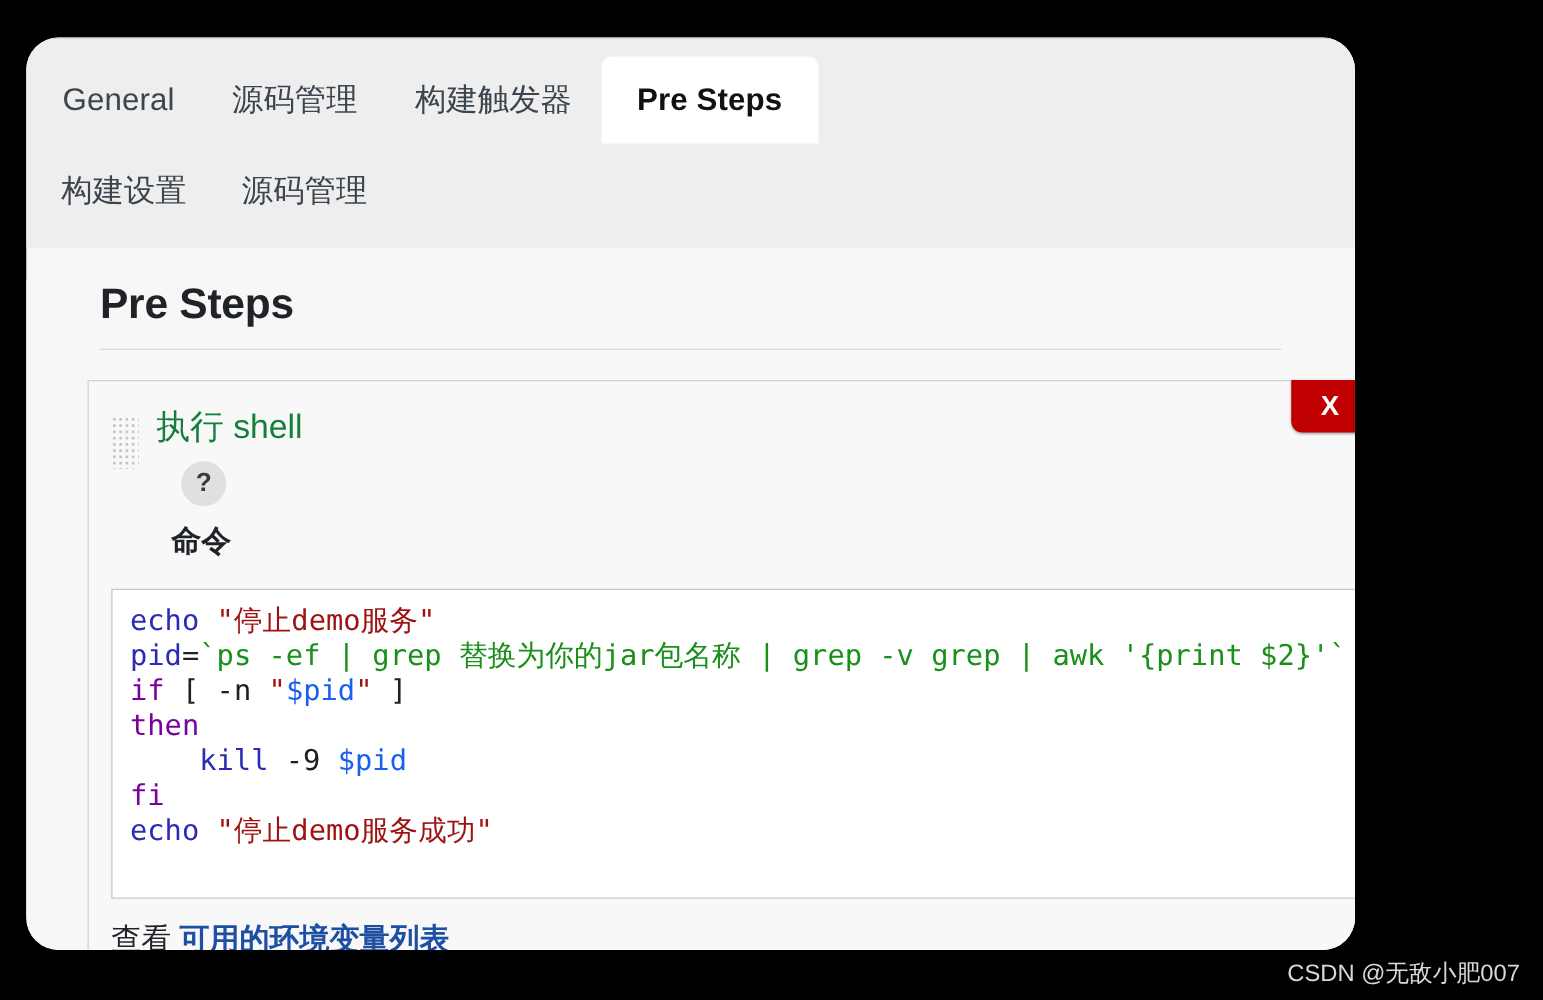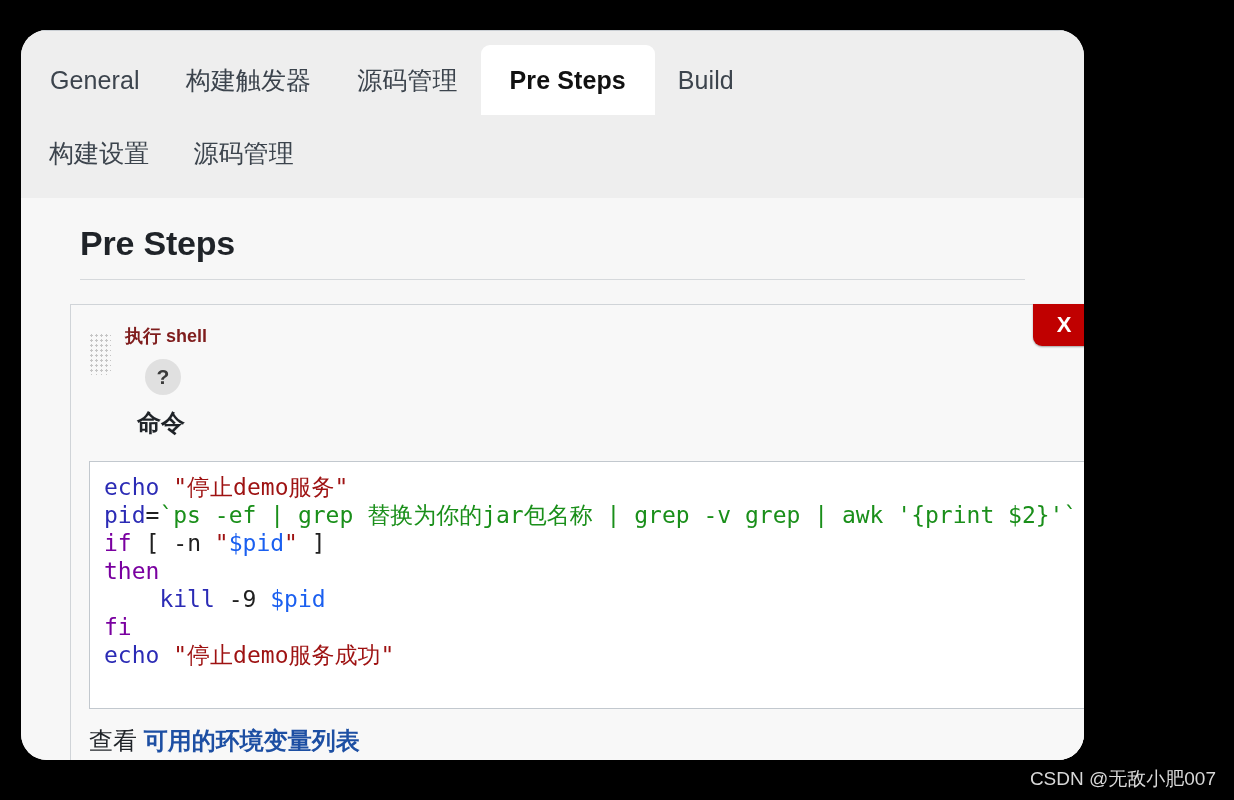--- a/index.html
+++ b/index.html
@@ -146,23 +146,23 @@
       radial-gradient(circle, #c2c2c2 1px, rgba(0,0,0,0) 1.3px);
     background-size: 5px 5px;
     background-position: 0 0;
     cursor: move;
     opacity: .95;
   }
 
   #step-body { padding-left: 14px; }
 
   #step-title {
-    font-size: 18px;
-    font-weight: bold;
-    color: #7f1d1d;
+    font-size: 27px;
+    font-weight: normal;
+    color: #15803d;
     line-height: 1.1;
     margin: 0;
   }
 
   #help-icon {
     margin: 12px 0 0 20px;
     width: 36px;
     height: 36px;
     border-radius: 50%;
     background: #e0e0e0;
@@ -235,24 +235,23 @@
 </style>
 </head>
 <body>
 
 <div id="app-panel">
 
   <div id="tab-strip">
 
     <div class="tab-row row1">
       <div class="tab">General</div>
+      <div class="tab">源码管理</div>
       <div class="tab">构建触发器</div>
-      <div class="tab">源码管理</div>
       <div class="tab active">Pre Steps</div>
-      <div class="tab">Build</div>
     </div>
 
     <div class="tab-row row2">
       <div class="tab">构建设置</div>
       <div class="tab">源码管理</div>
     </div>
 
   </div>
 
   <div id="page-body">

